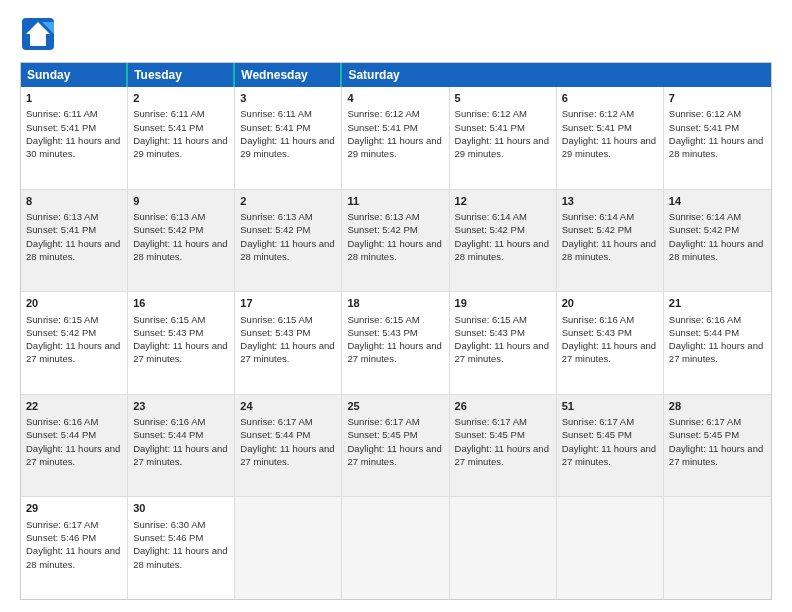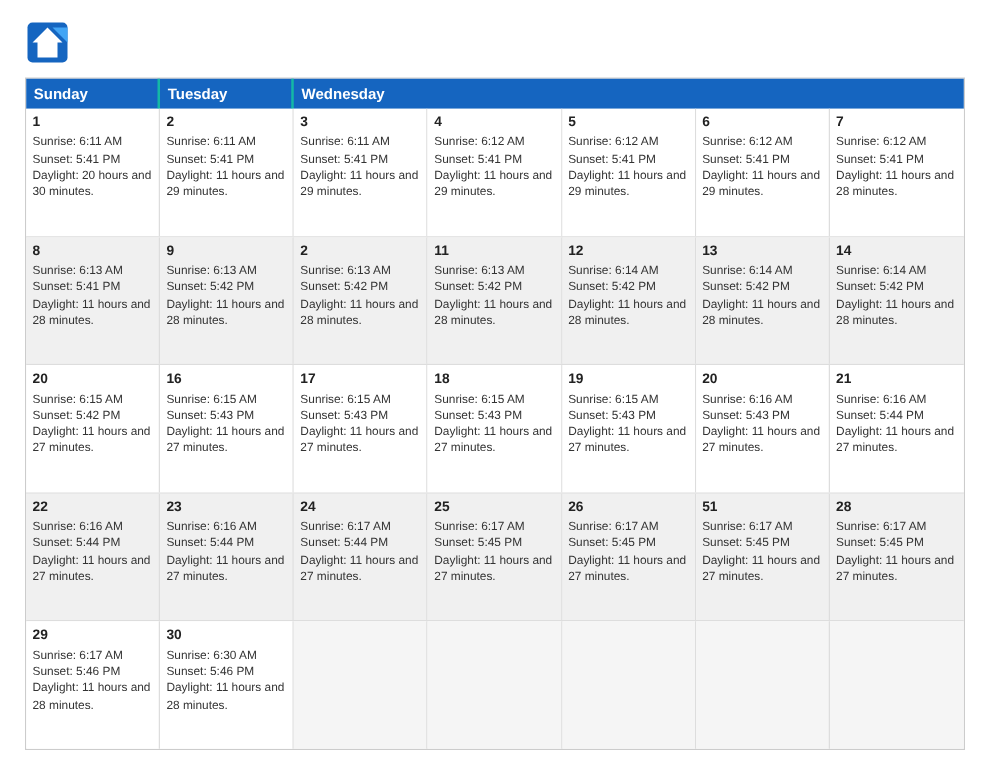--- a/index.html
+++ b/index.html
@@ -114,24 +114,25 @@
       <div class="month-title"></div>
       <div class="location"></div>
     </div>
   </div>
 
   <div class="calendar">
     <div class="cal-header" id="cal-header">
         <div class="cal-header-cell">Sunday</div>
         <div class="cal-header-cell">Tuesday</div>
         <div class="cal-header-cell">Wednesday</div>
+        <div class="cal-header-cell">Saturday</div>
       </div>
     <div class="cal-body" id="cal-body">
         <div class="cal-row">
-          <div class="cal-cell"><span class="day-num">1</span><span>Sunrise: 6:11 AM</span><br><span>Sunset: 5:41 PM</span><br><span>Daylight: 20 hours and 30 minutes.</span></div>
+          <div class="cal-cell"><span class="day-num">1</span><span>Sunrise: 6:11 AM</span><br><span>Sunset: 5:41 PM</span><br><span>Daylight: 11 hours and 30 minutes.</span></div>
           <div class="cal-cell"><span class="day-num">2</span><span>Sunrise: 6:11 AM</span><br><span>Sunset: 5:41 PM</span><br><span>Daylight: 11 hours and 29 minutes.</span></div>
           <div class="cal-cell"><span class="day-num">3</span><span>Sunrise: 6:11 AM</span><br><span>Sunset: 5:41 PM</span><br><span>Daylight: 11 hours and 29 minutes.</span></div>
           <div class="cal-cell"><span class="day-num">4</span><span>Sunrise: 6:12 AM</span><br><span>Sunset: 5:41 PM</span><br><span>Daylight: 11 hours and 29 minutes.</span></div>
           <div class="cal-cell"><span class="day-num">5</span><span>Sunrise: 6:12 AM</span><br><span>Sunset: 5:41 PM</span><br><span>Daylight: 11 hours and 29 minutes.</span></div>
           <div class="cal-cell"><span class="day-num">6</span><span>Sunrise: 6:12 AM</span><br><span>Sunset: 5:41 PM</span><br><span>Daylight: 11 hours and 29 minutes.</span></div>
           <div class="cal-cell"><span class="day-num">7</span><span>Sunrise: 6:12 AM</span><br><span>Sunset: 5:41 PM</span><br><span>Daylight: 11 hours and 28 minutes.</span></div>
         </div>
         <div class="cal-row">
           <div class="cal-cell shaded"><span class="day-num">8</span><span>Sunrise: 6:13 AM</span><br><span>Sunset: 5:41 PM</span><br><span>Daylight: 11 hours and 28 minutes.</span></div>
           <div class="cal-cell shaded"><span class="day-num">9</span><span>Sunrise: 6:13 AM</span><br><span>Sunset: 5:42 PM</span><br><span>Daylight: 11 hours and 28 minutes.</span></div>

